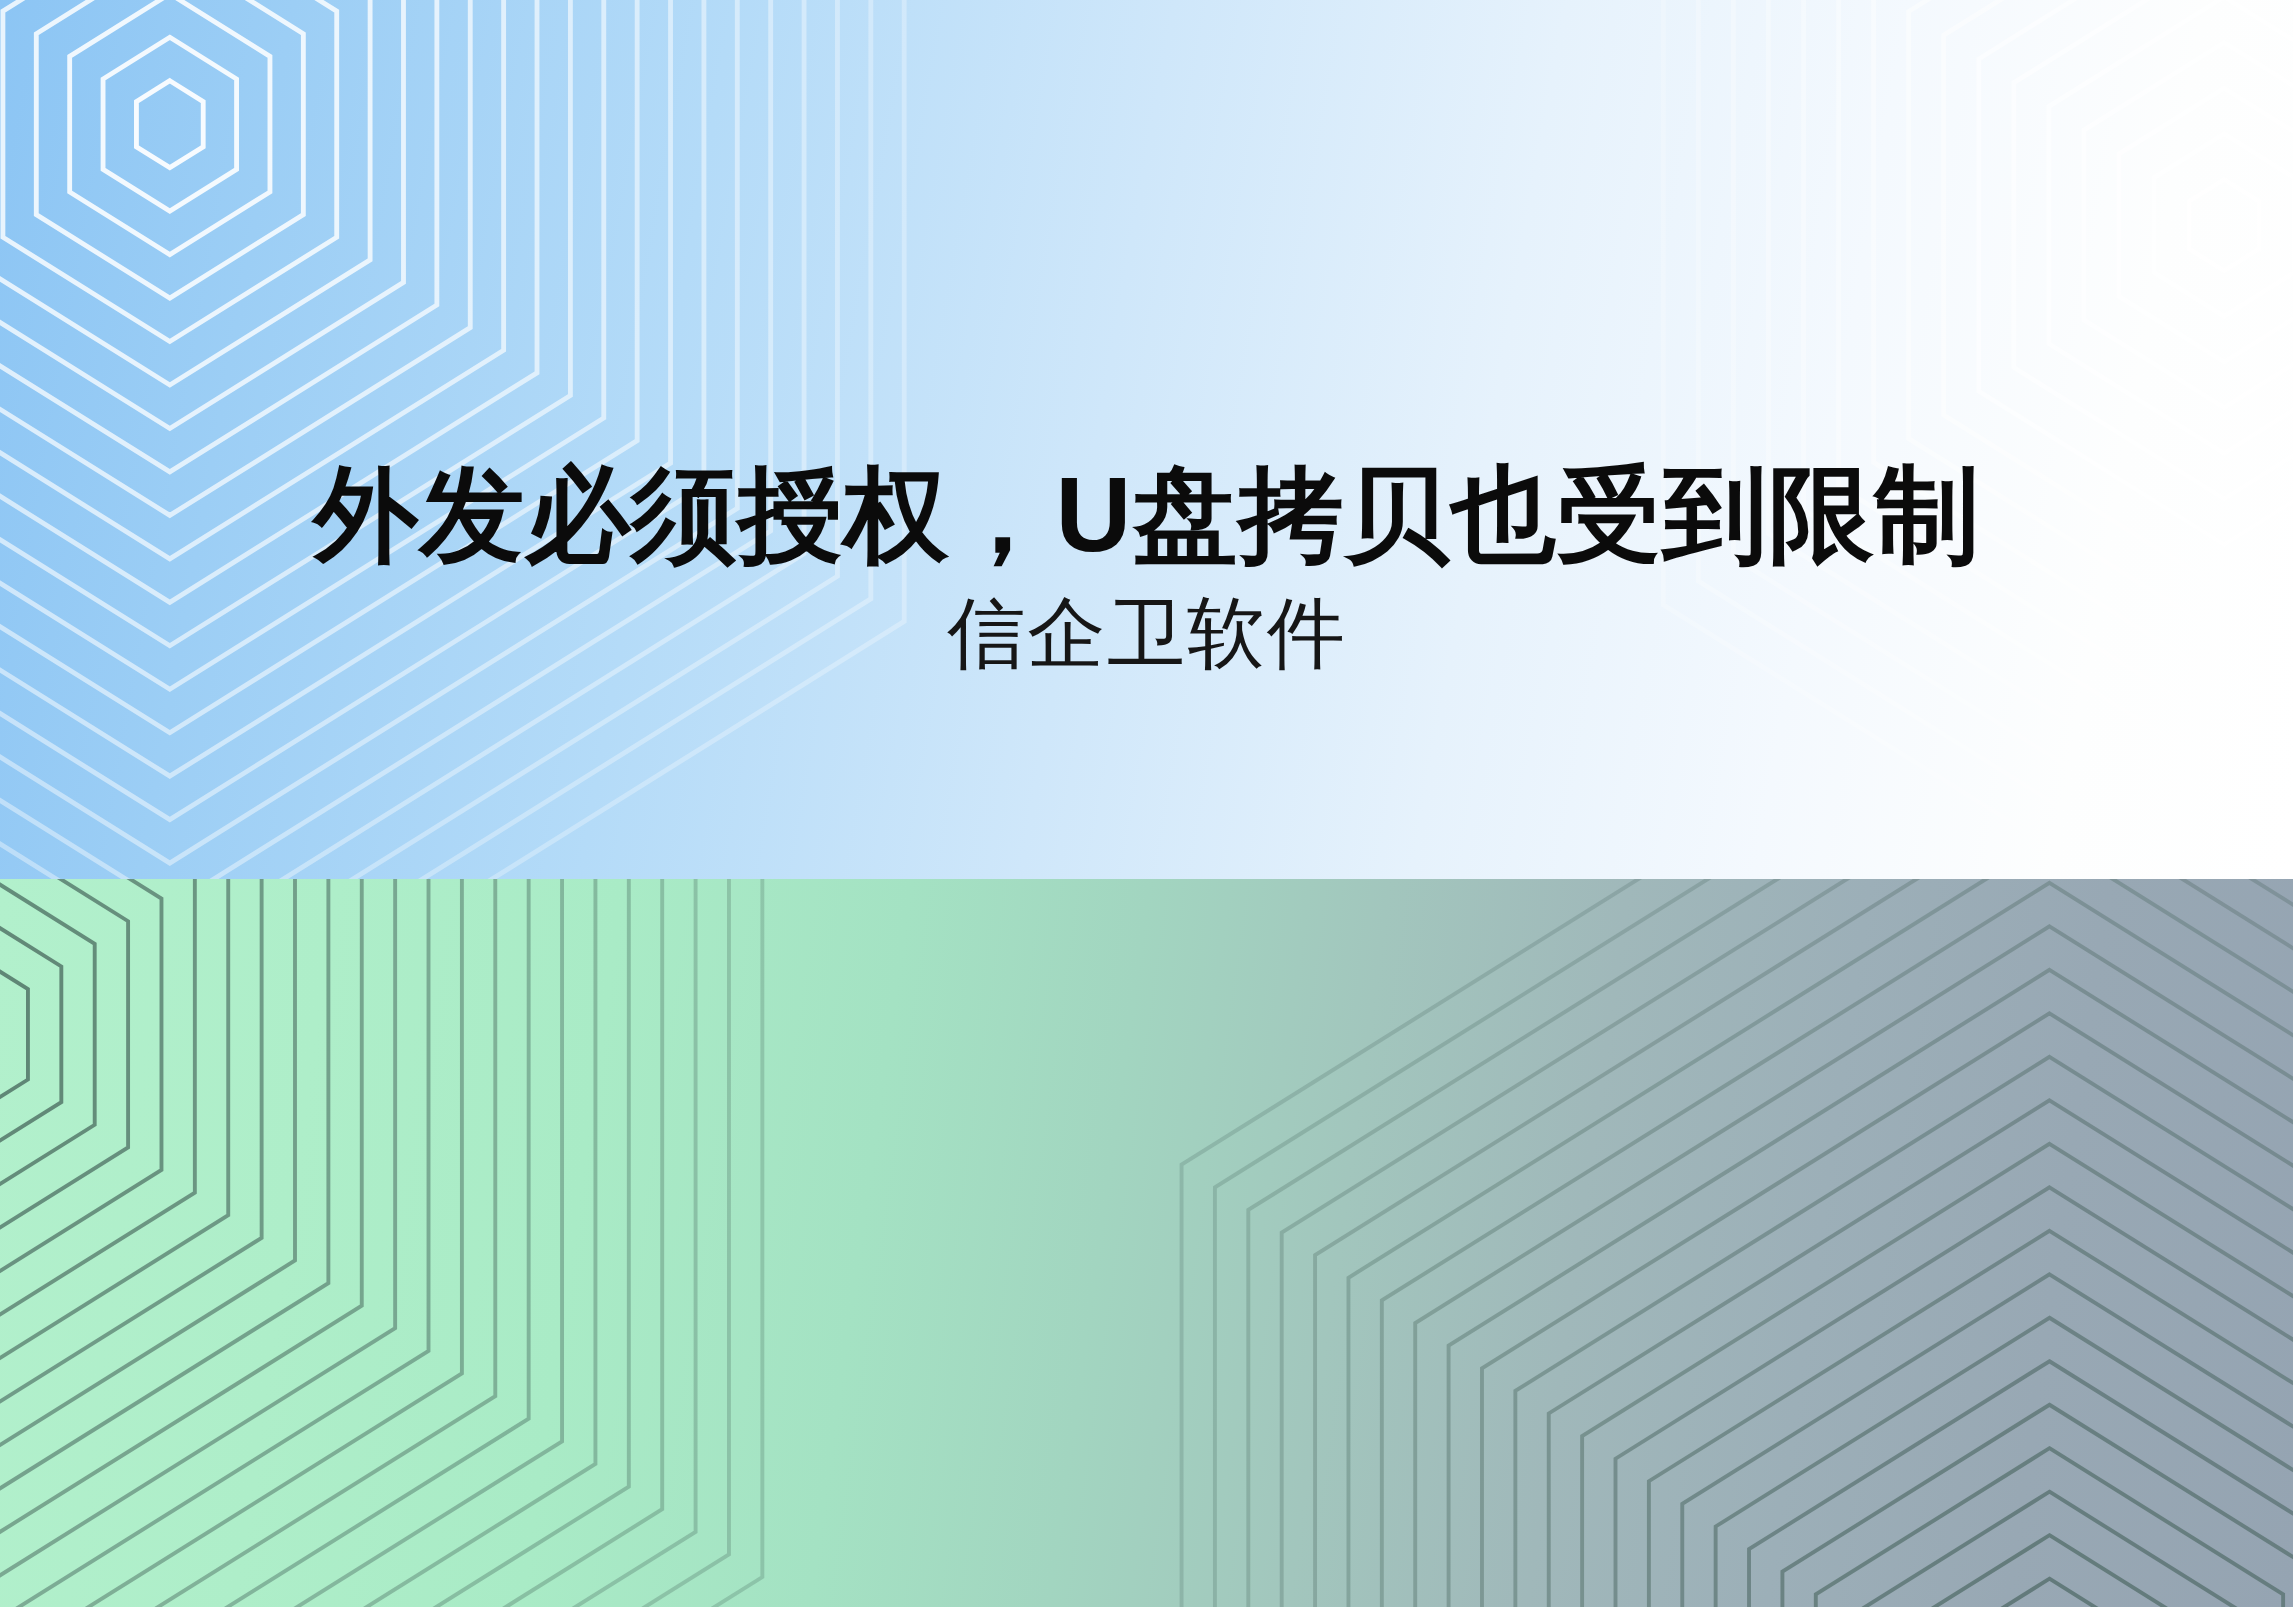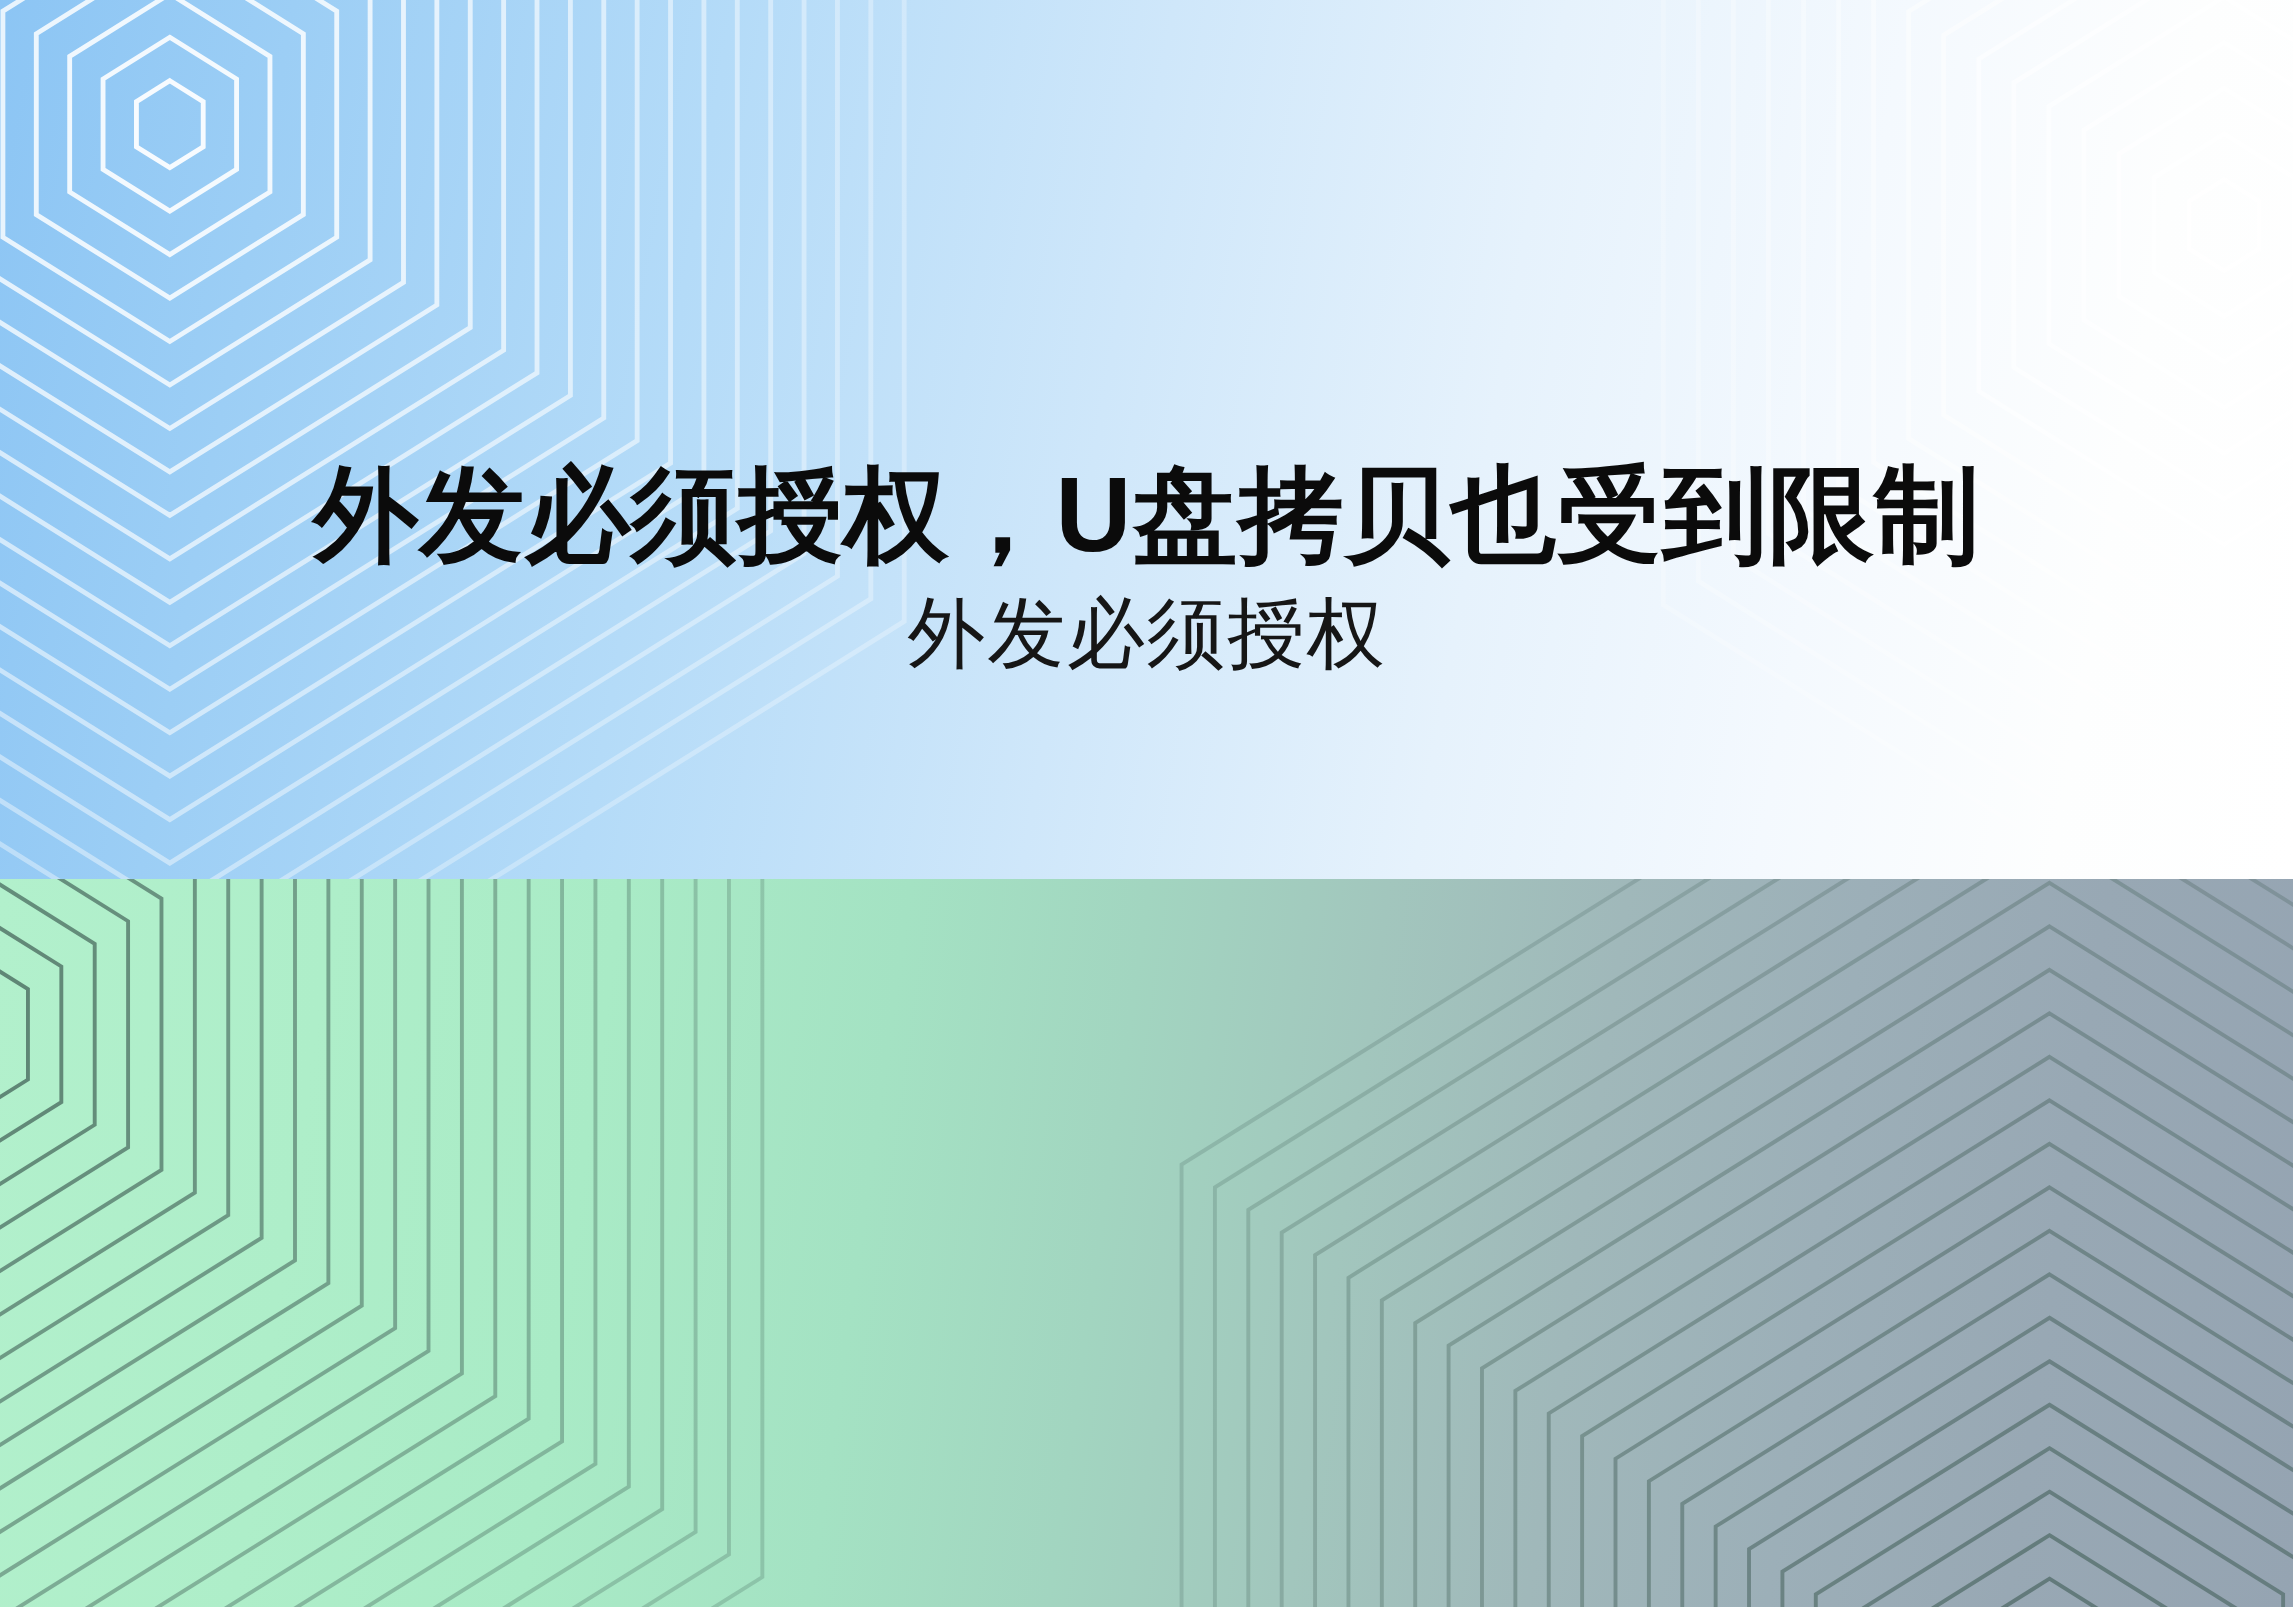--- a/index.html
+++ b/index.html
@@ -196,17 +196,17 @@
           <path d="M2112.0,-130.4L2903.2,364.2L2903.2,1435.8L2112.0,1930.4L1320.8,1435.8L1320.8,364.2Z" fill="none" stroke="#3d5a52" stroke-width="4" stroke-opacity="0.253" stroke-linejoin="miter"></path>
           <path d="M2112.0,-175.2L2937.6,340.9L2937.6,1459.1L2112.0,1975.2L1286.4,1459.1L1286.4,340.9Z" fill="none" stroke="#3d5a52" stroke-width="4" stroke-opacity="0.236" stroke-linejoin="miter"></path>
           <path d="M2112.0,-220.0L2972.0,317.6L2972.0,1482.4L2112.0,2020.0L1252.0,1482.4L1252.0,317.6Z" fill="none" stroke="#3d5a52" stroke-width="4" stroke-opacity="0.219" stroke-linejoin="miter"></path>
           <path d="M2112.0,-264.8L3006.4,294.3L3006.4,1505.7L2112.0,2064.8L1217.6,1505.7L1217.6,294.3Z" fill="none" stroke="#3d5a52" stroke-width="4" stroke-opacity="0.202" stroke-linejoin="miter"></path>
         </g>
     </svg>
   </div>
 
   <div class="text-block">
     <h1 class="slide-title">外发必须授权，U盘拷贝也受到限制</h1>
-    <h2 class="slide-subtitle">外发必须授权</h2>
+    <h2 class="slide-subtitle">信企卫软件</h2>
   </div>
 
 </div>
 
 
 </body></html>

